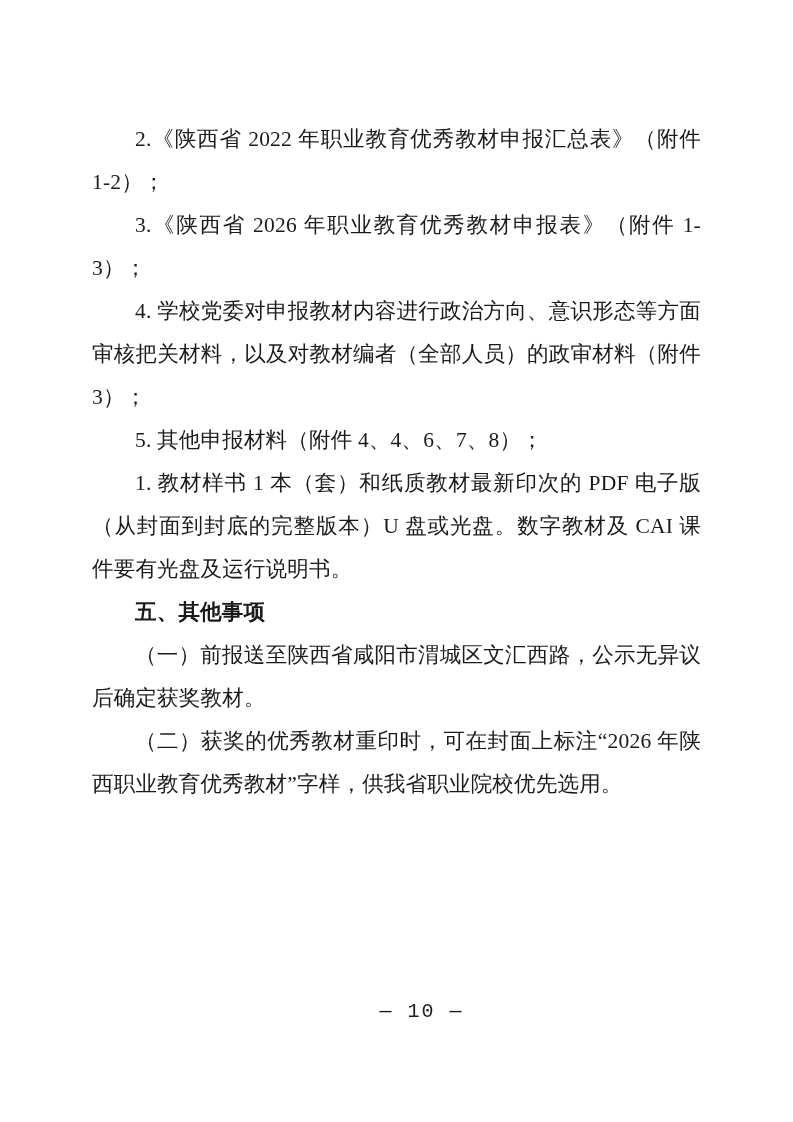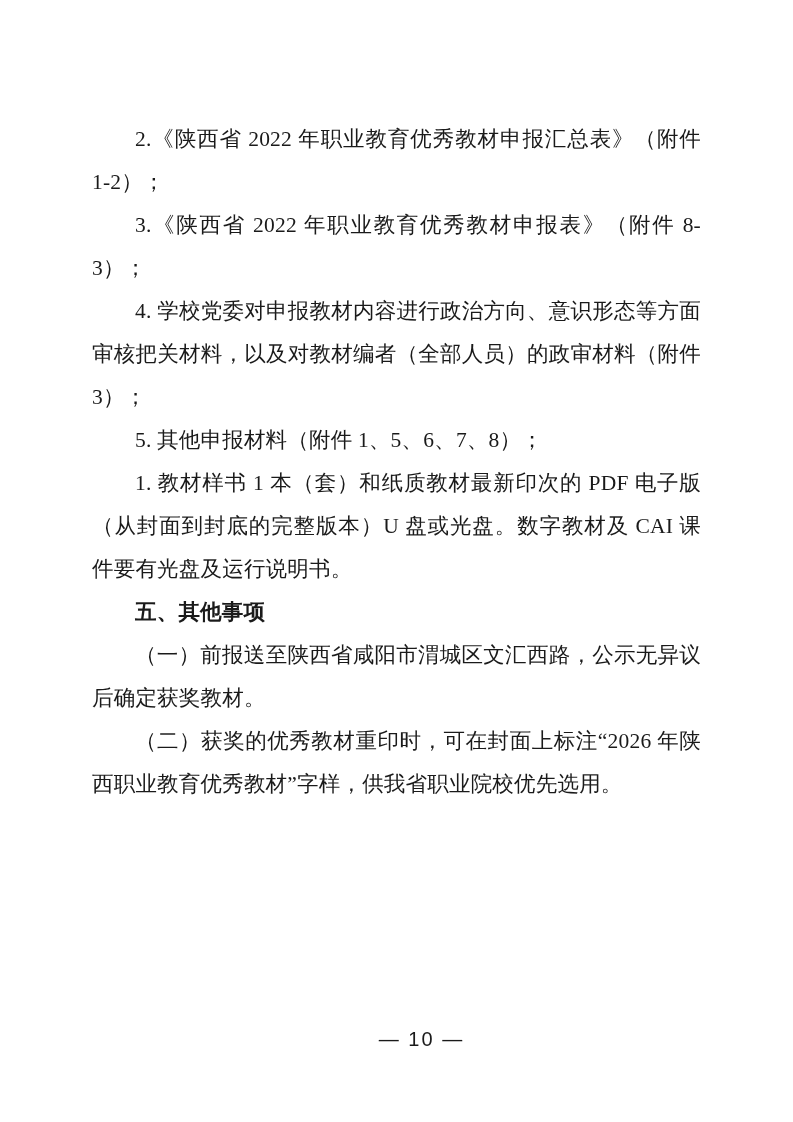--- a/index.html
+++ b/index.html
@@ -45,36 +45,35 @@
   .spaced-email {
     letter-spacing: 0.4px;
   }
   .page-number {
     position: absolute;
     left: 0;
     right: 0;
     top: 1000px;
     text-align: center;
     font-size: 20px;
-    font-family: Liberation Sans, sans-serif;
+    font-family: Liberation Mono, monospace;
     color: #1a1a1a;
     letter-spacing: 2px;
     padding-left: 50px;
-    margin-top: 28px;
   }
 </style>
 </head>
 <body>
 
 <div class="page">
   <div class="doc-body">
     <p class="para">2.《陕西省 2022 年职业教育优秀教材申报汇总表》（附件 1-2）；</p>
-    <p class="para">3.《陕西省 2022 年职业教育优秀教材申报表》（附件 8-3）；</p>
+    <p class="para">3.《陕西省 2026 年职业教育优秀教材申报表》（附件 1-3）；</p>
     <p class="para">4. 学校党委对申报教材内容进行政治方向、意识形态等方面审核把关材料，以及对教材编者（全部人员）的政审材料（附件 3）；</p>
-    <p class="para">5. 其他申报材料（附件 1、5、6、7、8）；</p>
+    <p class="para">5. 其他申报材料（附件 4、4、6、7、8）；</p>
     <p class="para">1. 教材样书 1 本（套）和纸质教材最新印次的 PDF 电子版（从封面到封底的完整版本）U 盘或光盘。数字教材及 CAI 课件要有光盘及运行说明书。</p>
     <p class="heading">五、其他事项</p>
     <p class="para">（一）前报送至陕西省咸阳市渭城区文汇西路，公示无异议后确定获奖教材。</p>
     <p class="para">（二）获奖的优秀教材重印时，可在封面上标注“2026 年陕西职业教育优秀教材”字样，供我省职业院校优先选用。</p>
   </div>
 </div>
 
 <div class="page-number">— 10 —</div>
 
 </body></html>

